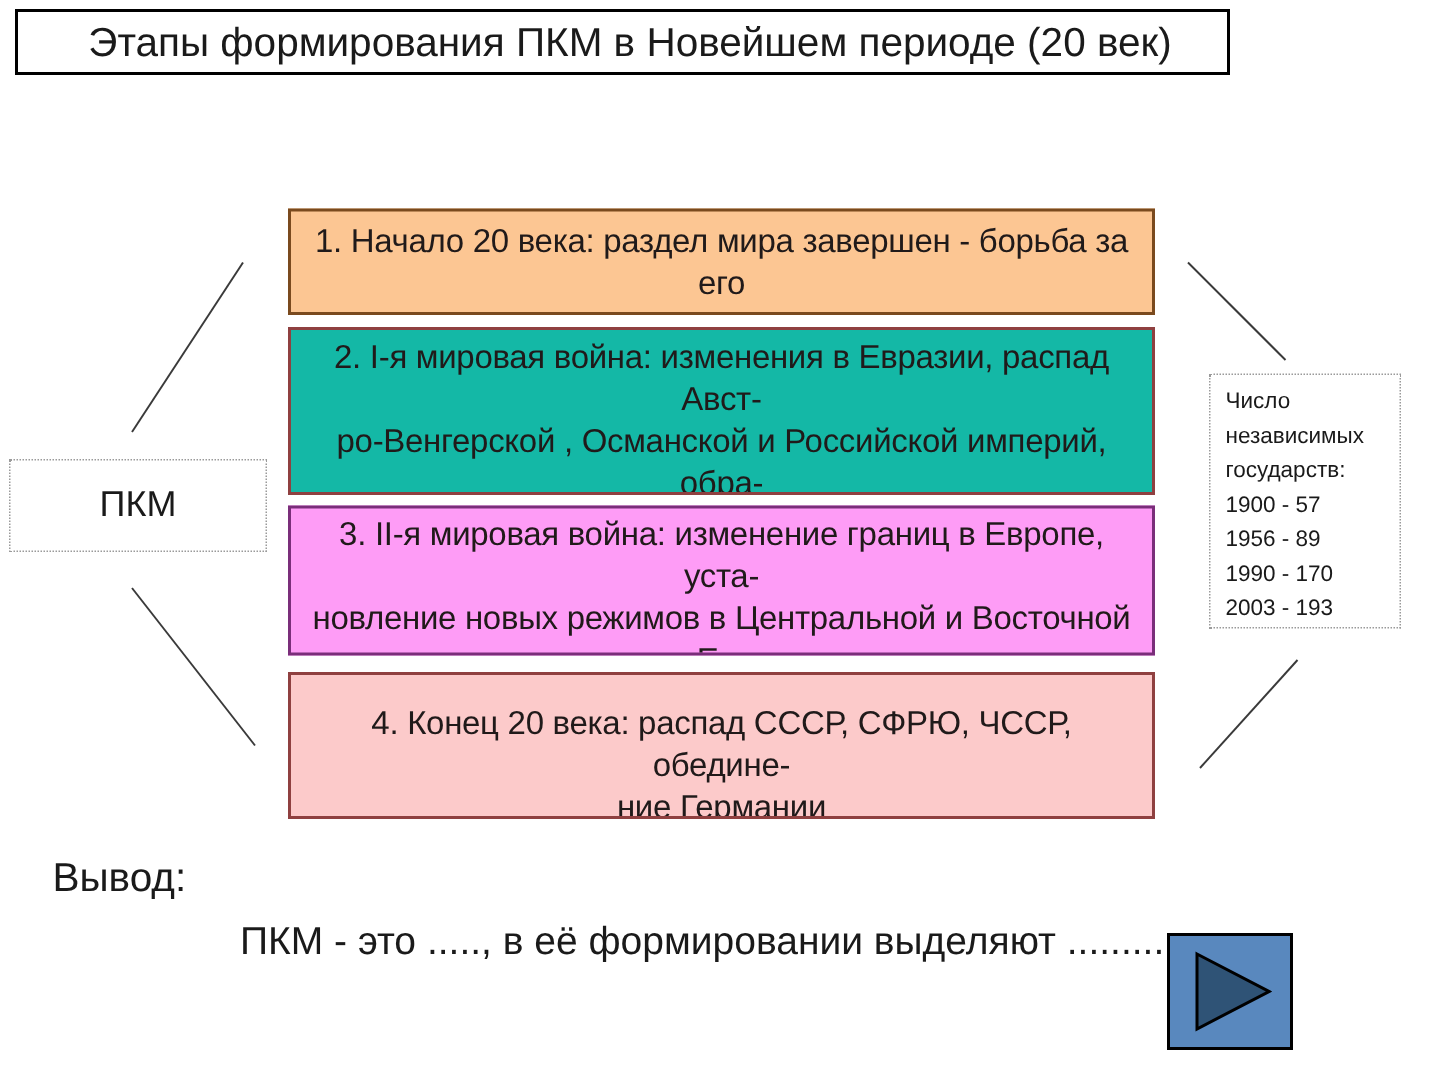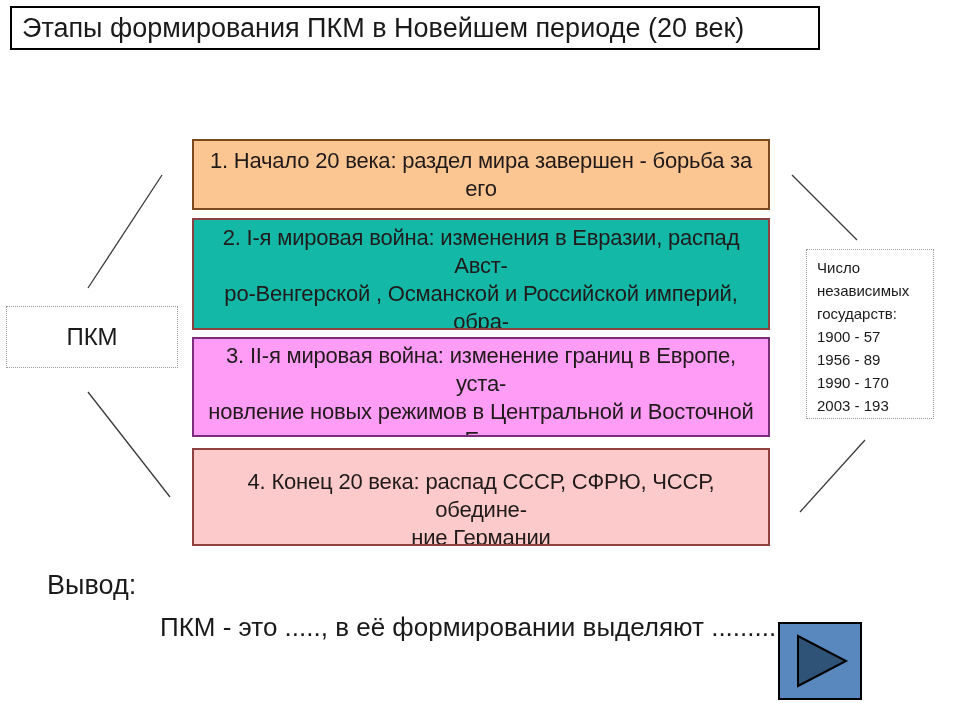--- a/index.html
+++ b/index.html
@@ -14,20 +14,21 @@
   .abs { position: absolute; box-sizing: border-box; }
 
   .title-box {
     left: 10px; top: 6px; width: 810px; height: 44px;
     border: 2px solid #000;
     background: #fff;
     display: flex; align-items: center;
     padding-left: 10px;
     font-size: 27px;
     white-space: nowrap;
+    justify-content: center;
   }
 
   .stage {
     left: 192px; width: 578px;
     border: 2px solid #5f4330;
     overflow: hidden;
   }
   .stage-text {
     white-space: pre-line;
     font-size: 22px;
@@ -53,21 +54,20 @@
     border: 1px dotted #9a9a9a;
     background: #fff;
     padding: 6px 0 0 10px;
     font-size: 15px;
     line-height: 23px;
   }
 
   .footer-label {
     left: 35px; top: 570px;
     font-size: 27px;
-    margin-left: 12px;
   }
   .footer-text {
     left: 160px; top: 564px;
     font-size: 26px;
     white-space: nowrap;
     margin-top: 48px;
   }
 
   .next-btn {
     left: 778px; top: 622px; width: 84px; height: 78px;

